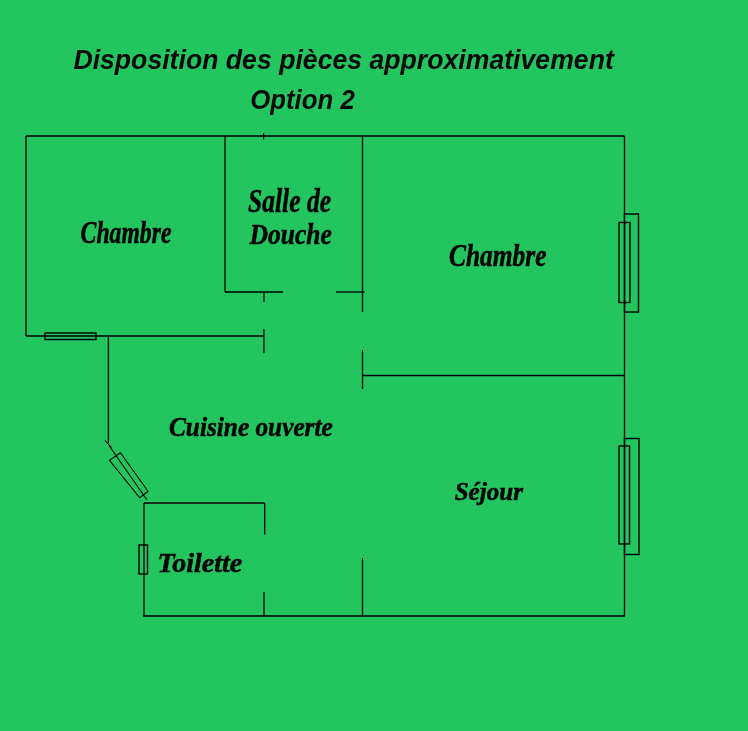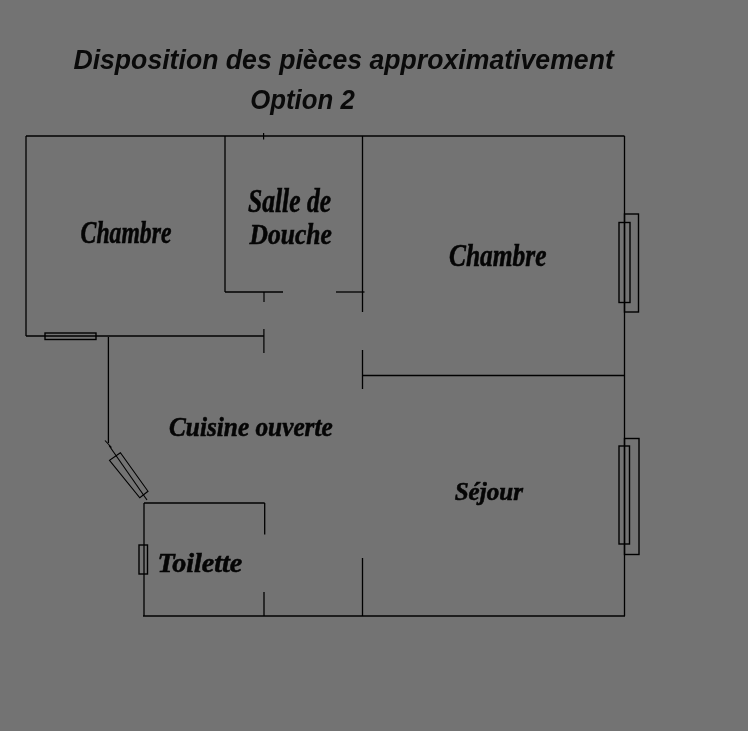--- a/index.html
+++ b/index.html
@@ -1,16 +1,16 @@
 <!DOCTYPE html>
 <html><head>
 <meta charset="utf-8">
 <style>
   html,body{margin:0;padding:0;background:#fff;}
-  #page{position:relative;width:748px;height:731px;background:#737373;overflow:hidden;}
+  #page{position:relative;width:748px;height:731px;background:#22c55e;overflow:hidden;}
   svg{position:absolute;top:0;left:0;}
   .lab{font-family:"Liberation Serif",serif;font-style:italic;font-weight:bold;fill:#050505;stroke:#050505;stroke-width:0.55;}
   .ttl{font-family:"Liberation Sans",sans-serif;font-style:italic;font-weight:bold;fill:#0a0a0a;}
 </style>
 </head>
 <body>
 <div id="page">
 <svg width="748" height="731" viewBox="0 0 748 731">
 
   <text class="ttl" x="73.4" y="69" font-size="28" textLength="540.4" lengthAdjust="spacingAndGlyphs">Disposition des pièces approximativement</text>

